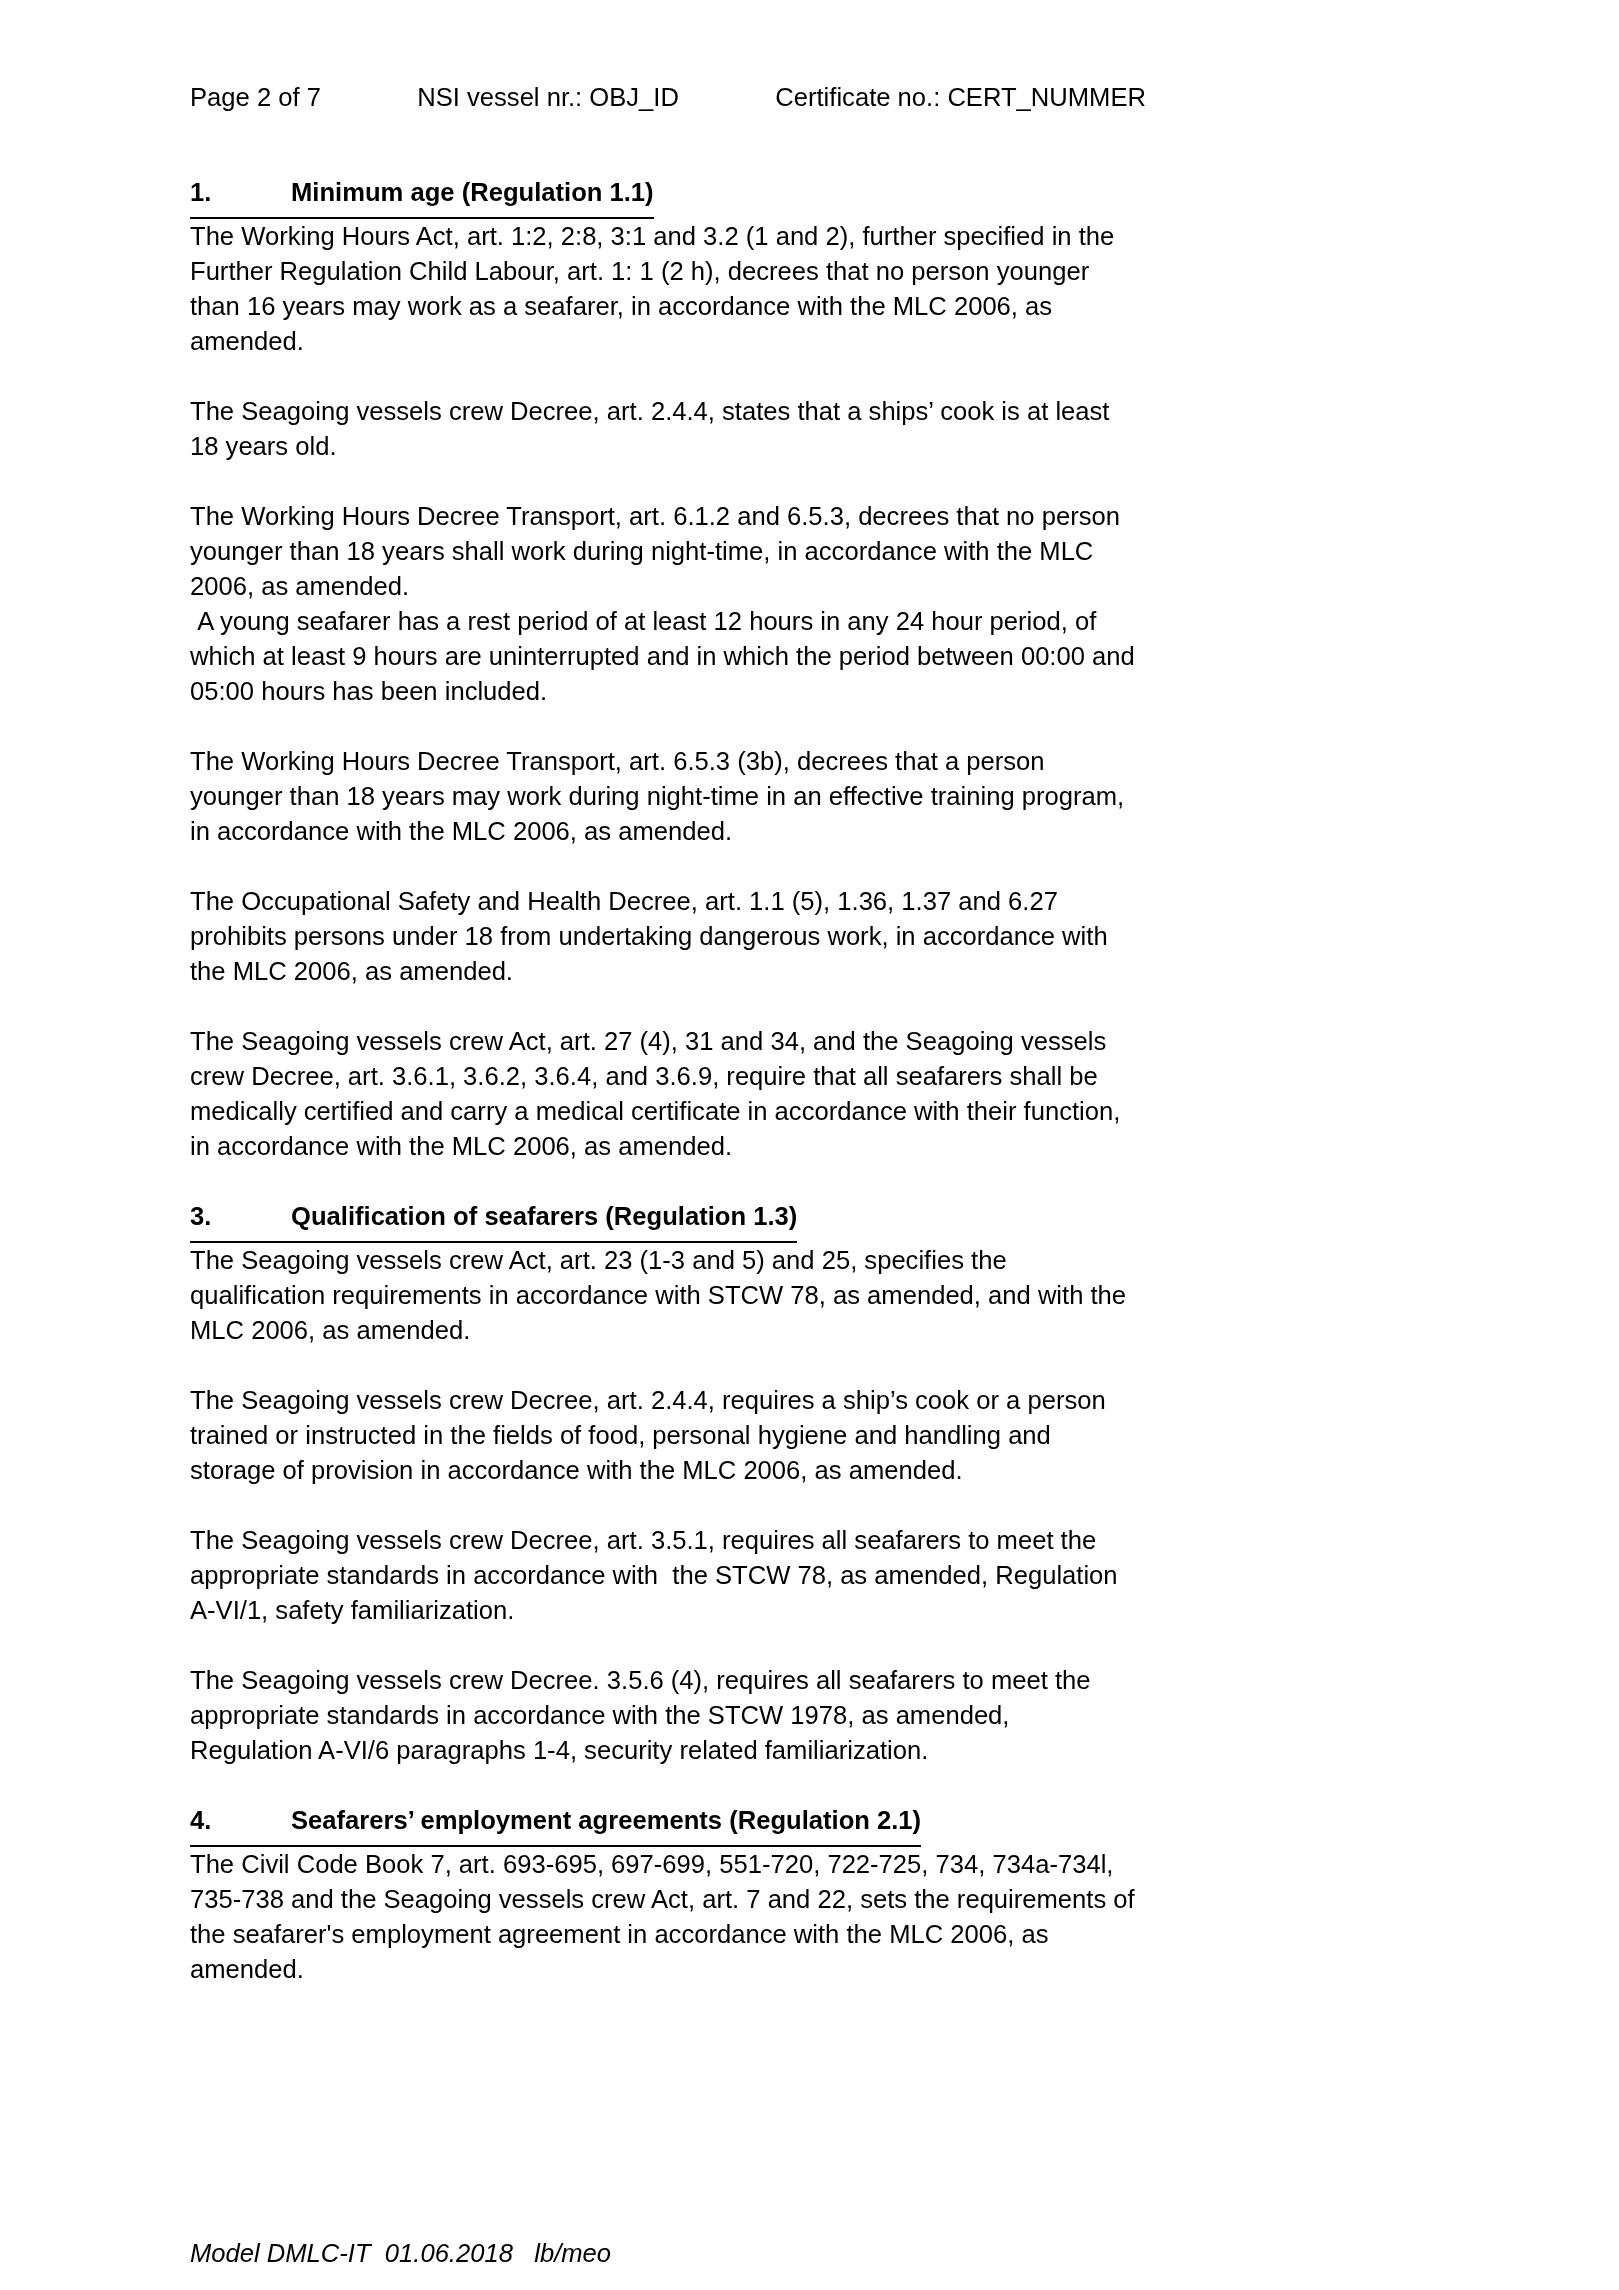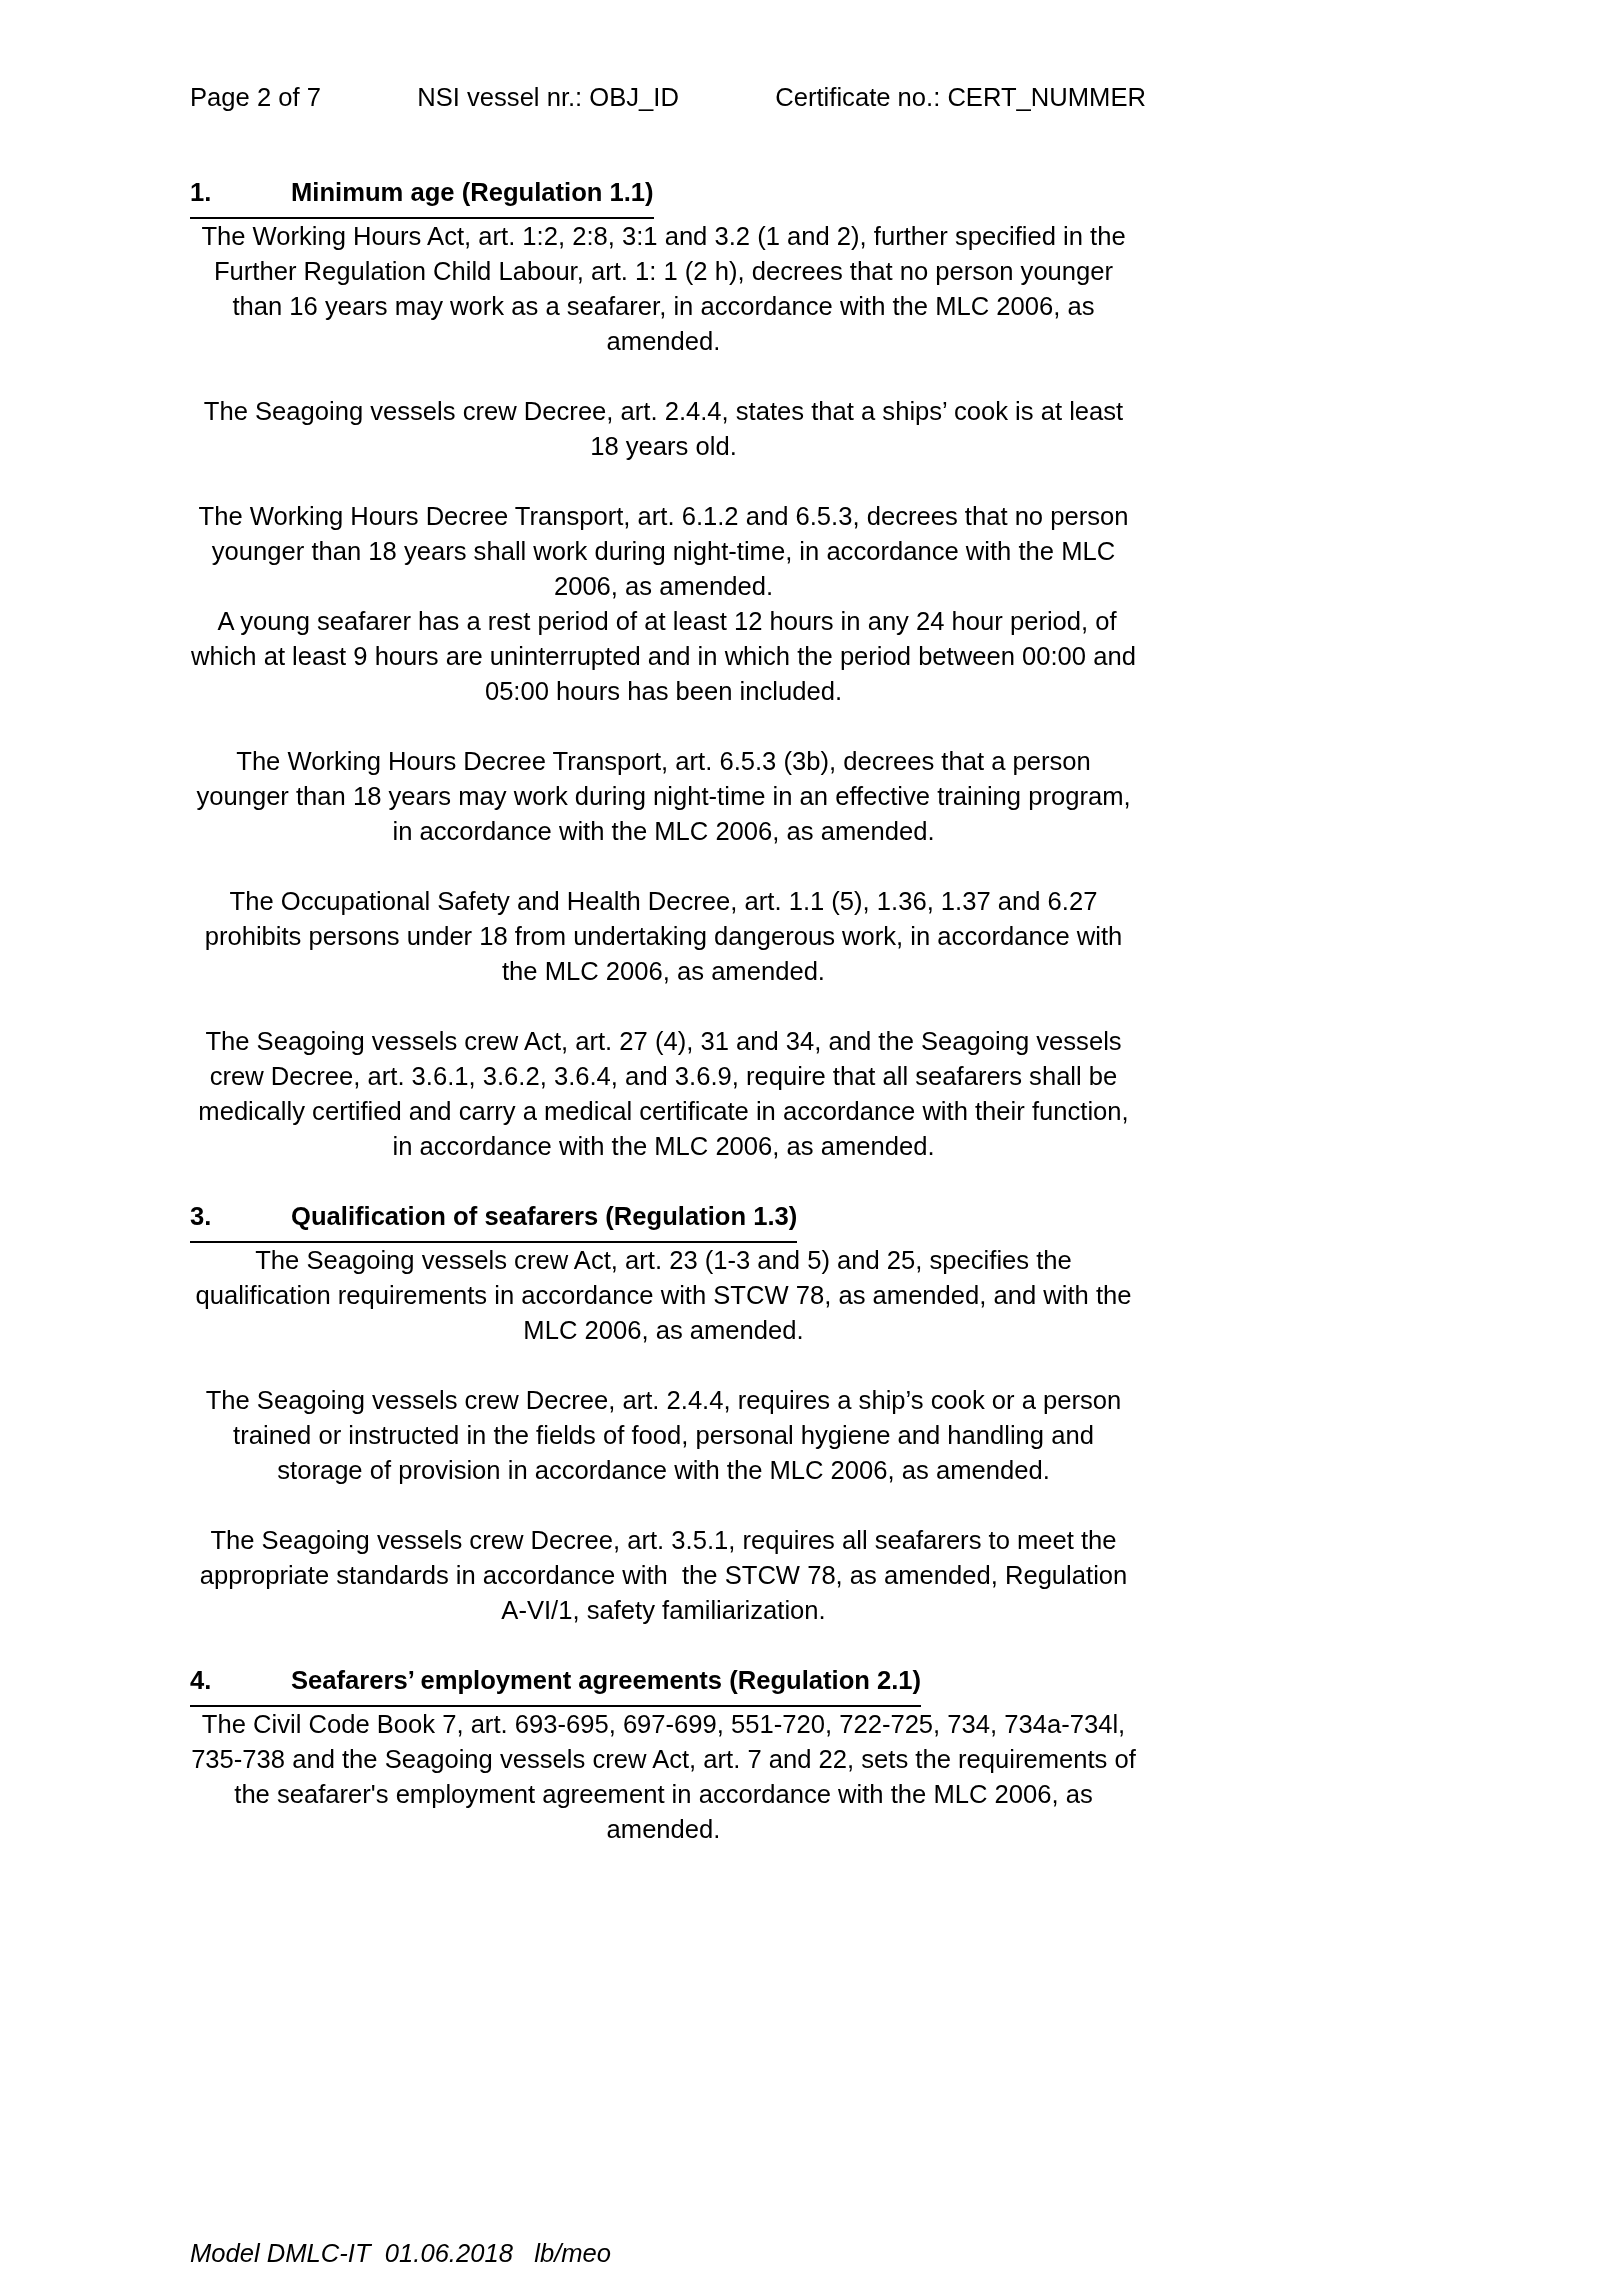--- a/index.html
+++ b/index.html
@@ -36,21 +36,20 @@
     border-bottom: 2.7px solid #000000;
     padding-bottom: 7px;
   }
   .sec-num {
     display: inline-block;
     width: 101px;
   }
   .para {
     margin: 0 9px 35px 0;
     white-space: pre-wrap;
-    text-align: center;
   }
   .doc-footer {
     position: absolute;
     left: 190px;
     top: 2153px;
     font-style: italic;
     font-size: 25.6px;
     line-height: 40px;
     white-space: pre-wrap;
   }
@@ -85,20 +84,21 @@
         <p class="para">The Seagoing vessels crew Act, art. 27 (4), 31 and 34, and the Seagoing vessels crew Decree, art. 3.6.1, 3.6.2, 3.6.4, and 3.6.9, require that all seafarers shall be medically certified and carry a medical certificate in accordance with their function, in accordance with the MLC 2006, as amended.</p>
       </section>
 
       <section>
         <h2 class="sec-heading">
           <span class="sec-heading-inner"><span class="sec-num">3.</span><span>Qualification of seafarers (Regulation 1.3)</span></span>
         </h2>
         <p class="para">The Seagoing vessels crew Act, art. 23 (1-3 and 5) and 25, specifies the qualification requirements in accordance with STCW 78, as amended, and with the MLC 2006, as amended.</p>
         <p class="para">The Seagoing vessels crew Decree, art. 2.4.4, requires a ship’s cook or a person trained or instructed in the fields of food, personal hygiene and handling and storage of provision in accordance with the MLC 2006, as amended.</p>
         <p class="para">The Seagoing vessels crew Decree, art. 3.5.1, requires all seafarers to meet the appropriate standards in accordance with  the STCW 78, as amended, Regulation A-VI/1, safety familiarization.</p>
+        <p class="para">The Seagoing vessels crew Decree. 3.5.6 (4), requires all seafarers to meet the appropriate standards in accordance with the STCW 1978, as amended, Regulation A-VI/6 paragraphs 1-4, security related familiarization.</p>
       </section>
 
       <section>
         <h2 class="sec-heading">
           <span class="sec-heading-inner"><span class="sec-num">4.</span><span>Seafarers’ employment agreements (Regulation 2.1)</span></span>
         </h2>
         <p class="para">The Civil Code Book 7, art. 693-695, 697-699, 551-720, 722-725, 734, 734a-734l, 735-738 and the Seagoing vessels crew Act, art. 7 and 22, sets the requirements of the seafarer's employment agreement in accordance with the MLC 2006, as amended.</p>
       </section>
 
     </main>

